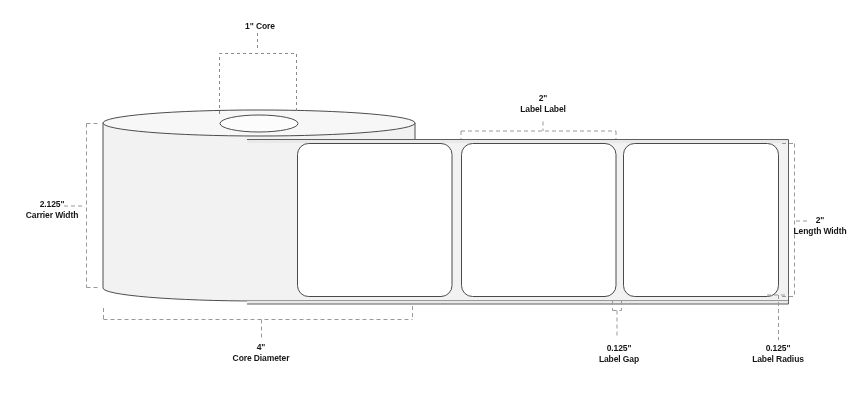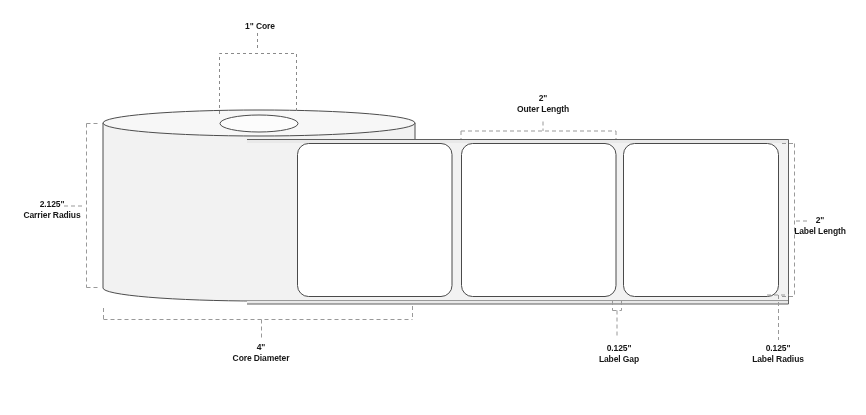--- a/index.html
+++ b/index.html
@@ -93,31 +93,31 @@
       </g>
     </g>
   </svg>
 
   <div class="co" style="left:260px;top:21px;">
     <span class="v">1" Core</span>
   </div>
 
   <div class="co" style="left:543px;top:93px;">
     <span class="v">2"</span>
-    <span class="l">Outer Length</span>
+    <span class="l">Label Label</span>
   </div>
 
   <div class="co" style="left:52px;top:199px;">
     <span class="v">2.125"</span>
-    <span class="l">Carrier Radius</span>
+    <span class="l">Carrier Width</span>
   </div>
 
   <div class="co" style="left:820px;top:215px;">
     <span class="v">2"</span>
-    <span class="l">Label Length</span>
+    <span class="l">Length Width</span>
   </div>
 
   <div class="co" style="left:261px;top:342px;">
     <span class="v">4"</span>
     <span class="l">Core Diameter</span>
   </div>
 
   <div class="co" style="left:619px;top:343px;">
     <span class="v">0.125"</span>
     <span class="l">Label Gap</span>

